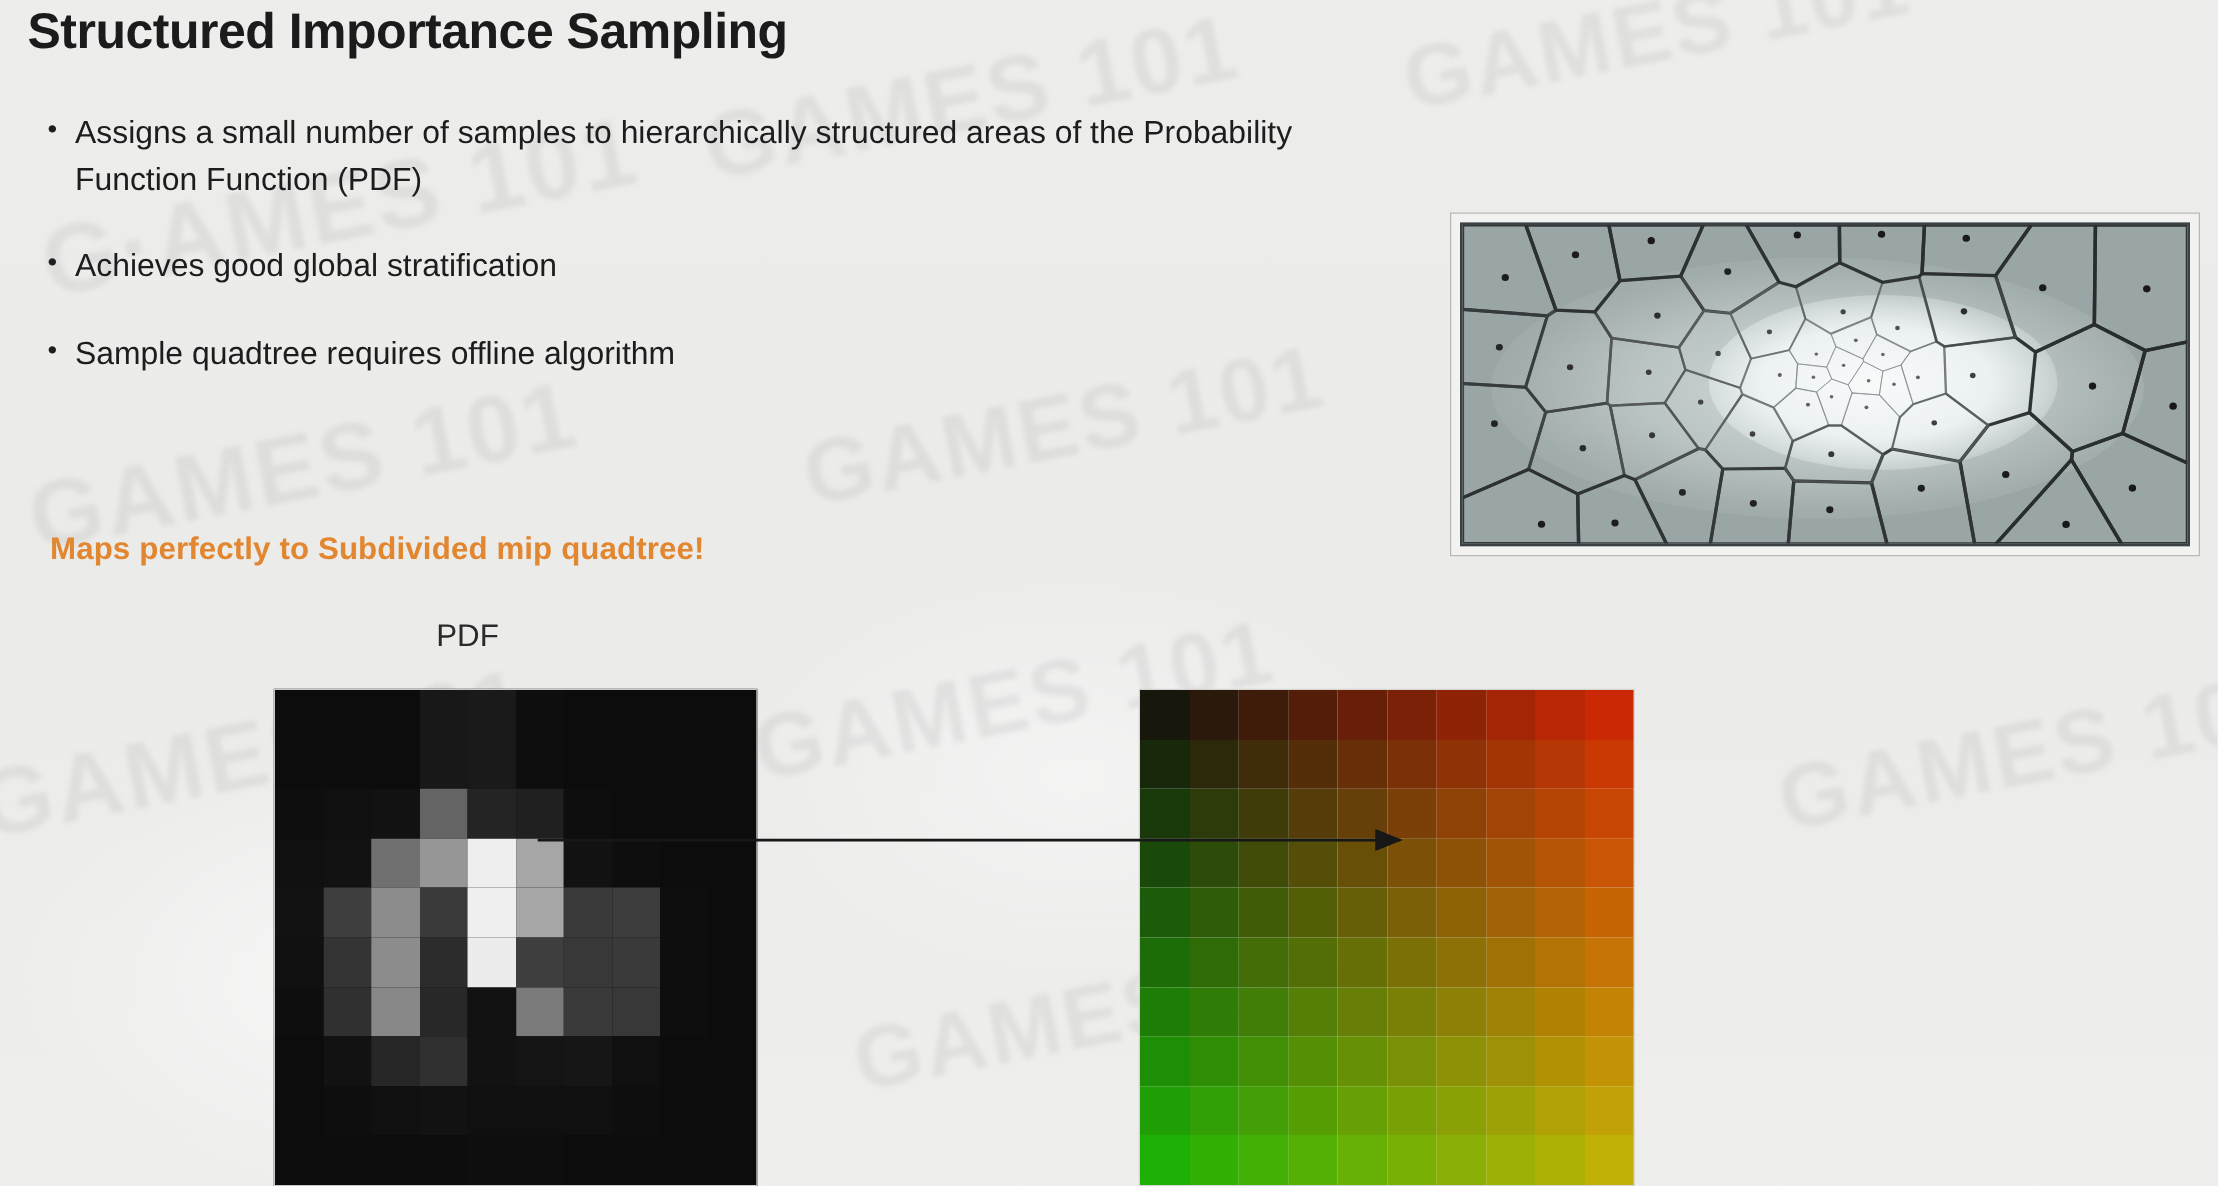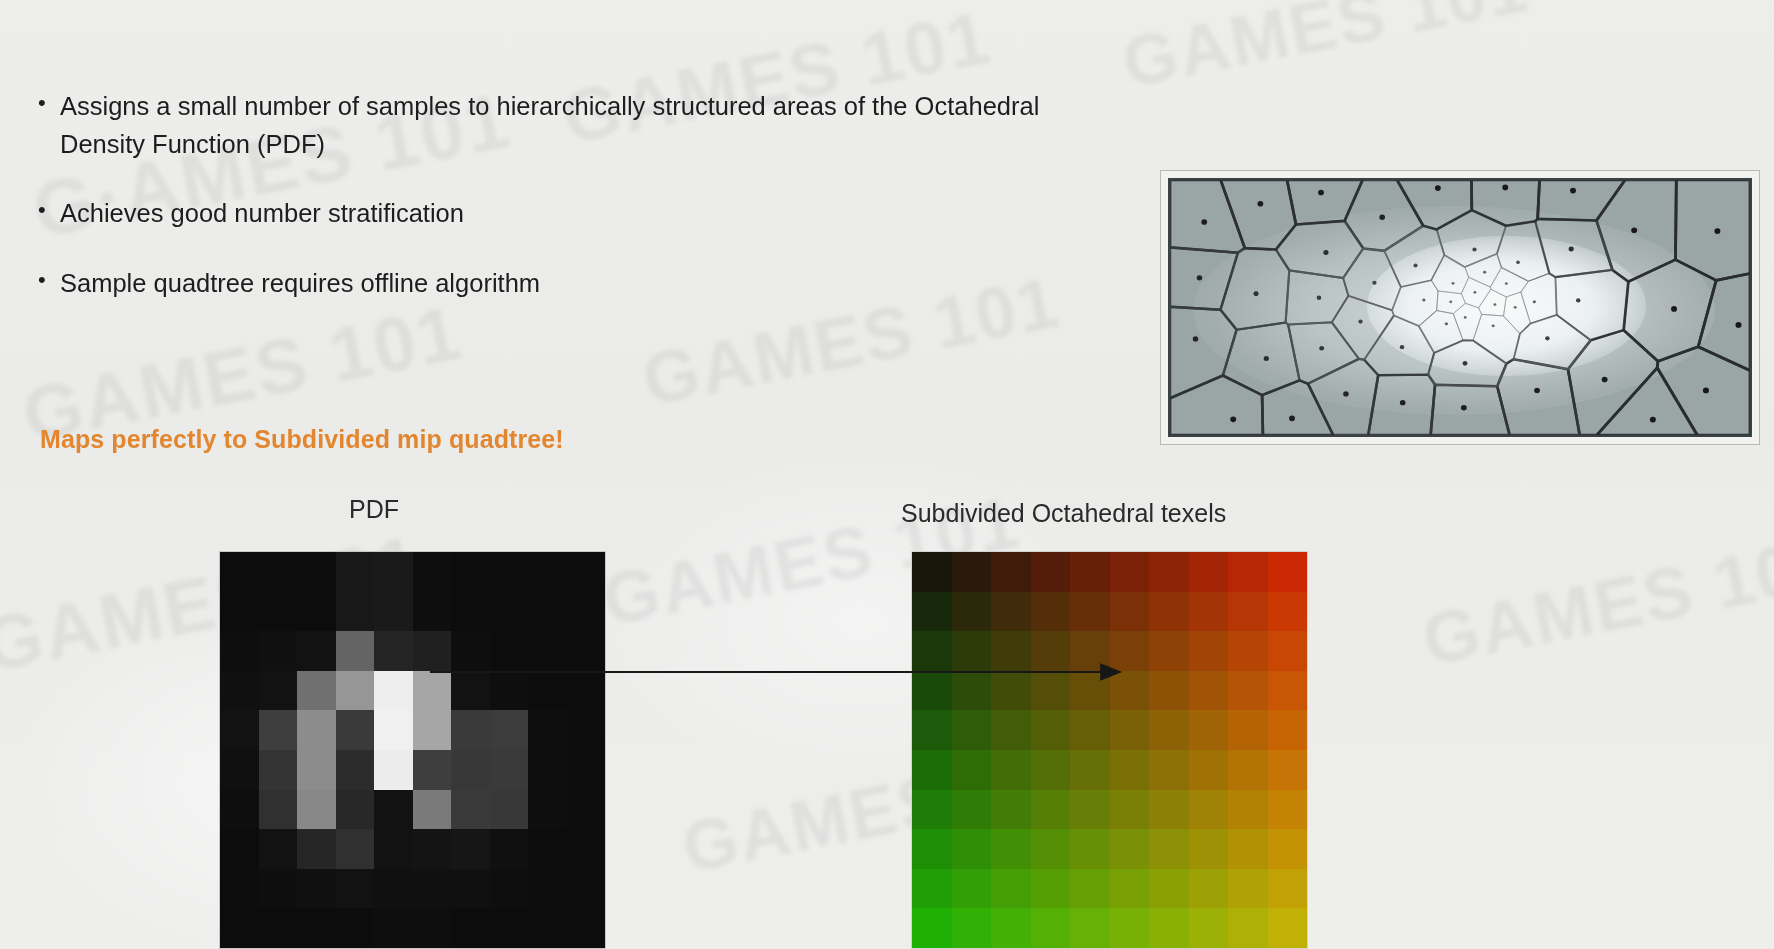--- a/index.html
+++ b/index.html
@@ -202,29 +202,30 @@
   <div class="watermark wm2">GAMES 101</div>
   <div class="watermark wm3">GAMES 101</div>
   <div class="watermark wm4">GAMES 101</div>
   <div class="watermark wm5">GAMES 101</div>
   <div class="watermark wm6">GAMES 101</div>
   <div class="watermark wm7">GAMES 101</div>
   <div class="watermark wm8">GAMES 101</div>
   <div class="watermark wm9">GAMES 101</div>
   <div class="watermark wm10">GAMES 101</div>
 
+  <div id="title">Structured Importance Sampling</div>
 
   <div id="bullets">
     <div class="bullet">
       <span class="bullet-dot">•</span>
-      <span class="bullet-text">Assigns a small number of samples to hierarchically structured areas of the Octahedral Density Function (PDF)</span>
+      <span class="bullet-text">Assigns a small number of samples to hierarchically structured areas of the Probability Function Function (PDF)</span>
     </div>
     <div class="bullet">
       <span class="bullet-dot">•</span>
-      <span class="bullet-text">Achieves good number stratification</span>
+      <span class="bullet-text">Achieves good global stratification</span>
     </div>
     <div class="bullet">
       <span class="bullet-dot">•</span>
       <span class="bullet-text">Sample quadtree requires offline algorithm</span>
     </div>
   </div>
 
   <div id="callout">Maps perfectly to Subdivided mip quadtree!</div>
 
   <div id="voronoi-panel">
@@ -328,21 +329,20 @@
           <circle cx="156.2" cy="13.5" r="3.04" fill="rgb(27,27,27)"></circle>
           <circle cx="325.5" cy="99.5" r="1.58" fill="rgb(100,100,100)"></circle>
           <circle cx="290.4" cy="131.4" r="1.50" fill="rgb(104,104,104)"></circle>
           <circle cx="416.9" cy="11.4" r="3.07" fill="rgb(25,25,25)"></circle>
           <circle cx="305.2" cy="197.7" r="2.49" fill="rgb(54,54,54)"></circle>
         </svg>
     </div>
   </div>
 
   <div class="fig-label" id="label-pdf">PDF</div>
-  <div class="fig-label" id="label-texels">Subdivided Octahedral texels</div>
 
   <div id="pdf-image">
     <div id="pdf-grid">
         <div style="background: rgb(12, 12, 12);"></div>
         <div style="background: rgb(12, 12, 12);"></div>
         <div style="background: rgb(12, 12, 12);"></div>
         <div style="background: rgb(24, 24, 24);"></div>
         <div style="background: rgb(26, 26, 26);"></div>
         <div style="background: rgb(14, 14, 14);"></div>
         <div style="background: rgb(12, 12, 12);"></div>

